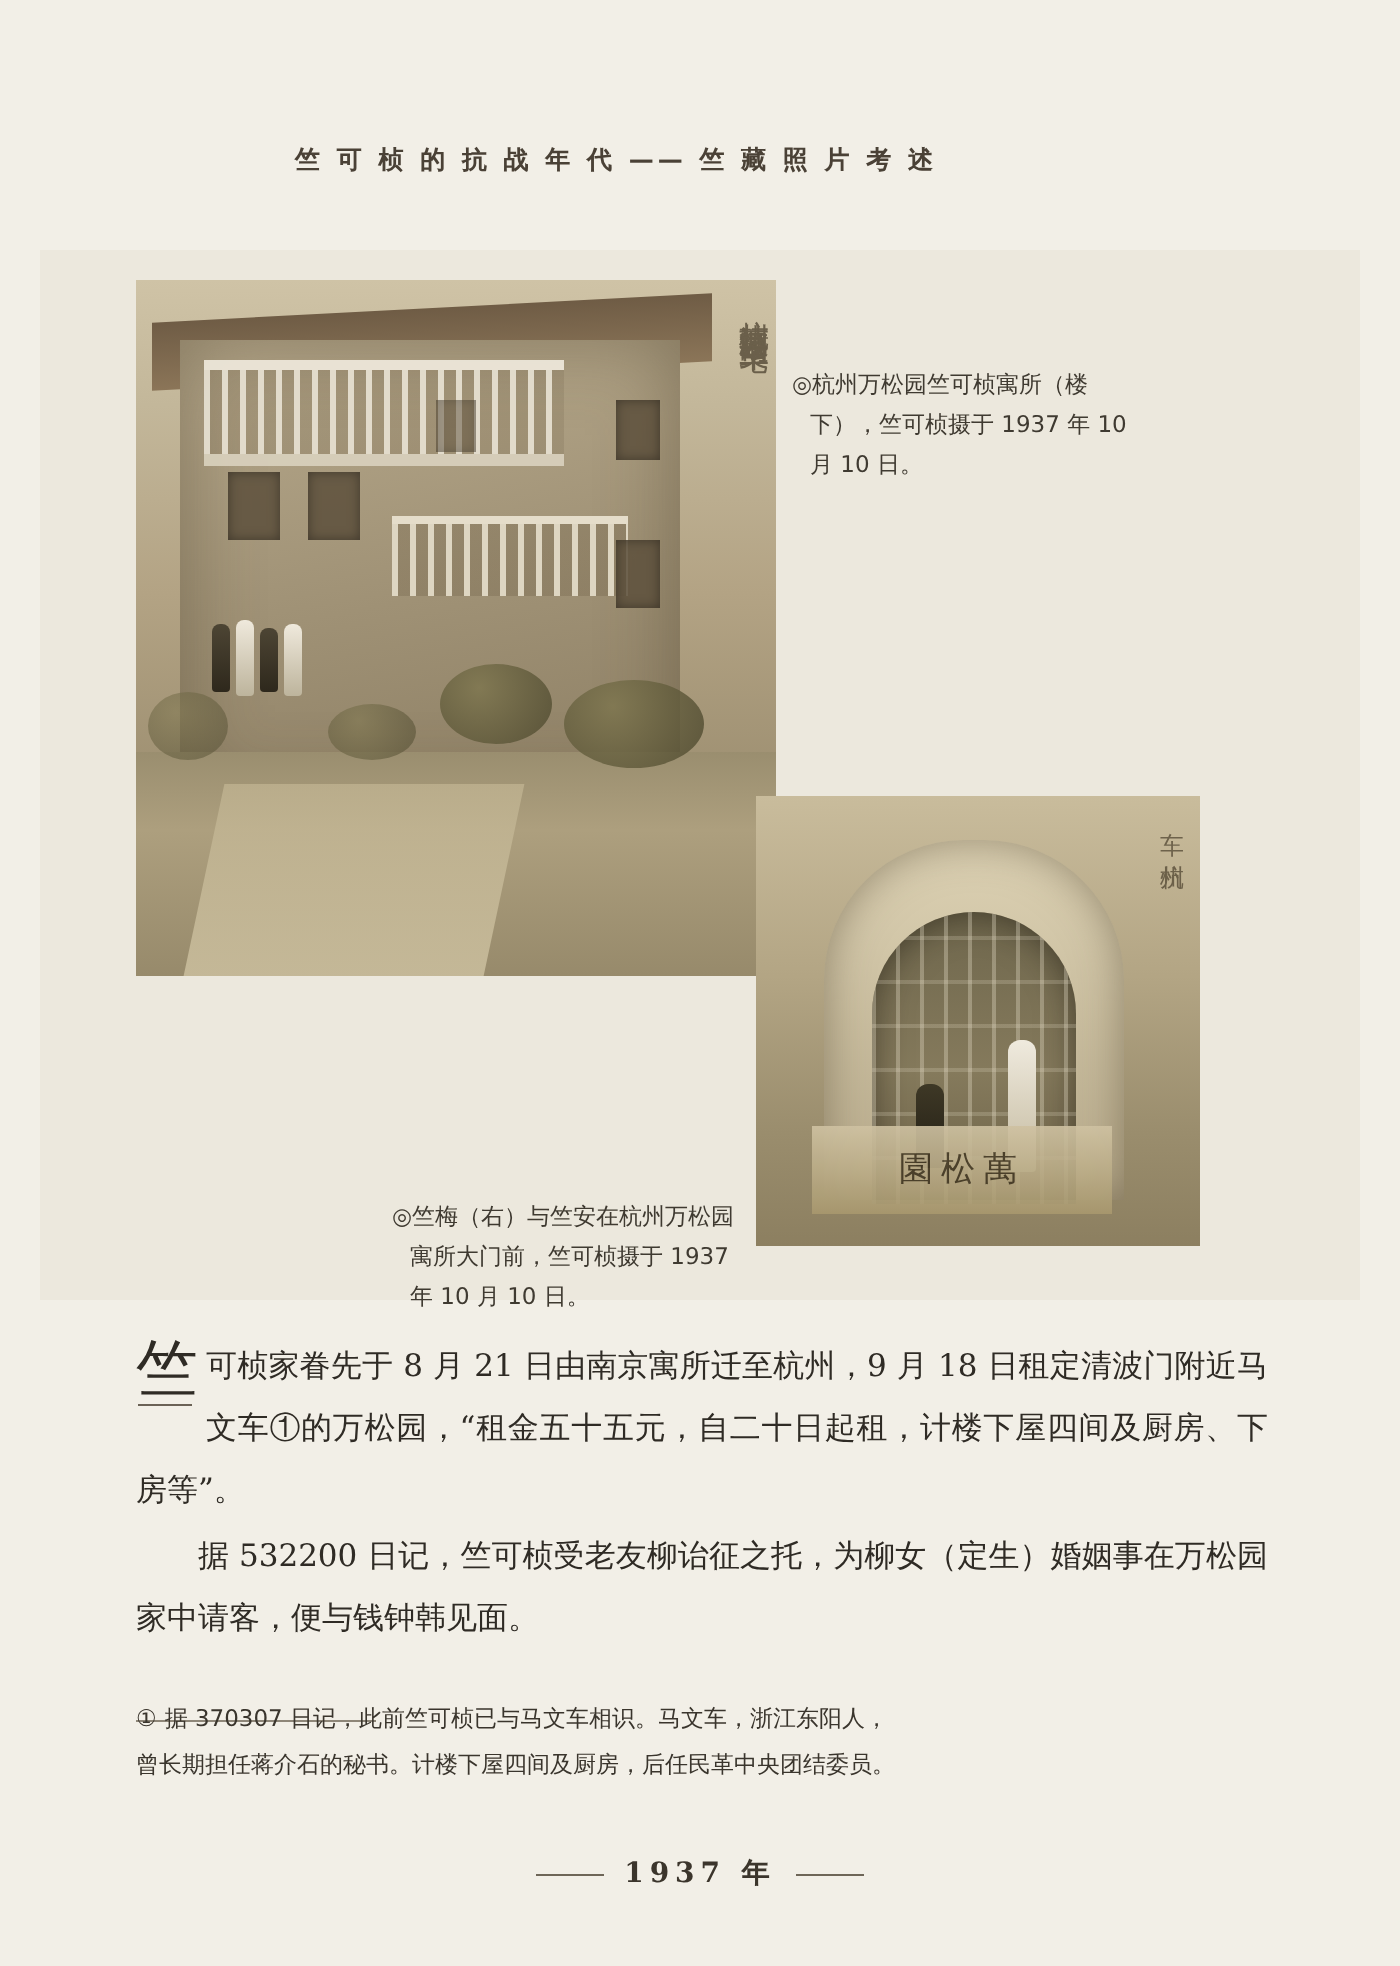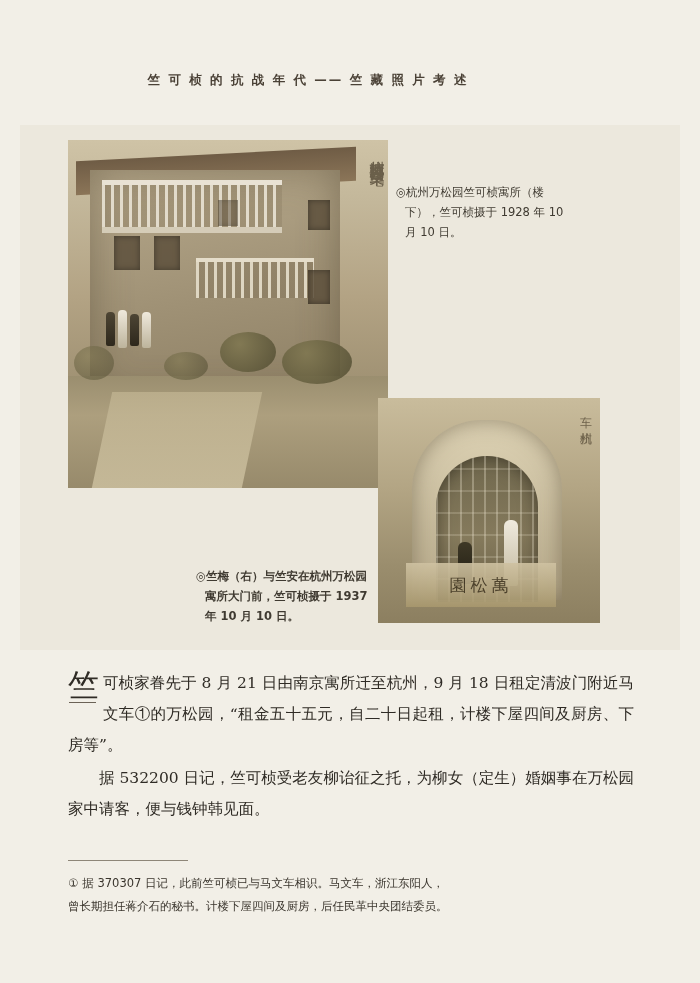--- a/index.html
+++ b/index.html
@@ -234,25 +234,24 @@
   }
   #caption-top {
     left: 396px;
     top: 182px;
     width: 160px;
     text-indent: -9px;
     padding-left: 9px;
   }
   #caption-bottom {
     left: 196px;
-    top: 566px;
+    top: 598px;
     width: 172px;
     text-indent: -9px;
     padding-left: 9px;
-    font-weight: bold;
   }
   
   .body-area {
     position: absolute;
     left: 68px;
     top: 668px;
     width: 566px;
   }
   .drop-para {
     position: relative;
@@ -296,21 +295,21 @@
     position: absolute;
     left: 68px;
     top: 860px;
     width: 120px;
     height: 1px;
     background: #8e8678;
   }
   .footnote {
     position: absolute;
     left: 68px;
-    top: 872px;
+    top: 848px;
     width: 560px;
     font-size: 11.5px;
     line-height: 23px;
     color: #3a352d;
     font-family: "DejaVu Sans", sans-serif;
     text-align: justify;
   }
   .footnote .fn-mark {
     margin-right: 4px;
   }
@@ -362,21 +361,21 @@
     <div class="ph-person" style="left:50px;top:170px;height:38px;"></div>
     <div class="ph-person dark" style="left:62px;top:174px;height:32px;"></div>
     <div class="ph-person" style="left:74px;top:172px;height:36px;"></div>
     <div class="ph-shrub" style="left:152px;top:192px;width:56px;height:40px;"></div>
     <div class="ph-shrub" style="left:214px;top:200px;width:70px;height:44px;"></div>
     <div class="ph-shrub" style="left:96px;top:212px;width:44px;height:28px;opacity:.6"></div>
     <div class="ph-shrub" style="left:6px;top:206px;width:40px;height:34px;opacity:.55"></div>
     <div class="ph-insc">杭州清波门万松园马文车宅</div>
   </div>
 
-  <div class="caption" id="caption-top">◎杭州万松园竺可桢寓所（楼下），竺可桢摄于 1928 年 10 月 10 日。</div>
+  <div class="caption" id="caption-top">◎杭州万松园竺可桢寓所（楼下），竺可桢摄于 1937 年 10 月 10 日。</div>
 
   <div class="photo-gate">
     <div class="gate-bg"></div>
     <div class="gate-arch">
       <div class="gate-hole">
         <div class="gate-grille"></div>
         <div class="gate-figure" style="left:22px;top:86px;height:42px;background:linear-gradient(180deg,#3e3826,#221e14);"></div>
         <div class="gate-figure" style="left:68px;top:64px;height:66px;background:linear-gradient(180deg,#efeade,#c3b99e);"></div>
       </div>
     </div>
@@ -392,14 +391,17 @@
     </p>
     <p class="para">据 532200 日记，竺可桢受老友柳诒征之托，为柳女（定生）婚姻事在万松园家中请客，便与钱钟韩见面。</p>
   </div>
 
   <div class="footnote-rule"></div>
   <div class="footnote">
     <span class="fn-mark">①</span><span>据 370307 日记，此前竺可桢已与马文车相识。马文车，浙江东阳人，</span><br>
     <span>曾长期担任蒋介石的秘书。计楼下屋四间及厨房，后任民革中央团结委员。</span>
   </div>
 
+  <div class="folio">
+    <span class="folio-left"></span><span>1937 年</span><span class="folio-right"></span>
+  </div>
 
 </div>
 
 </body></html>

